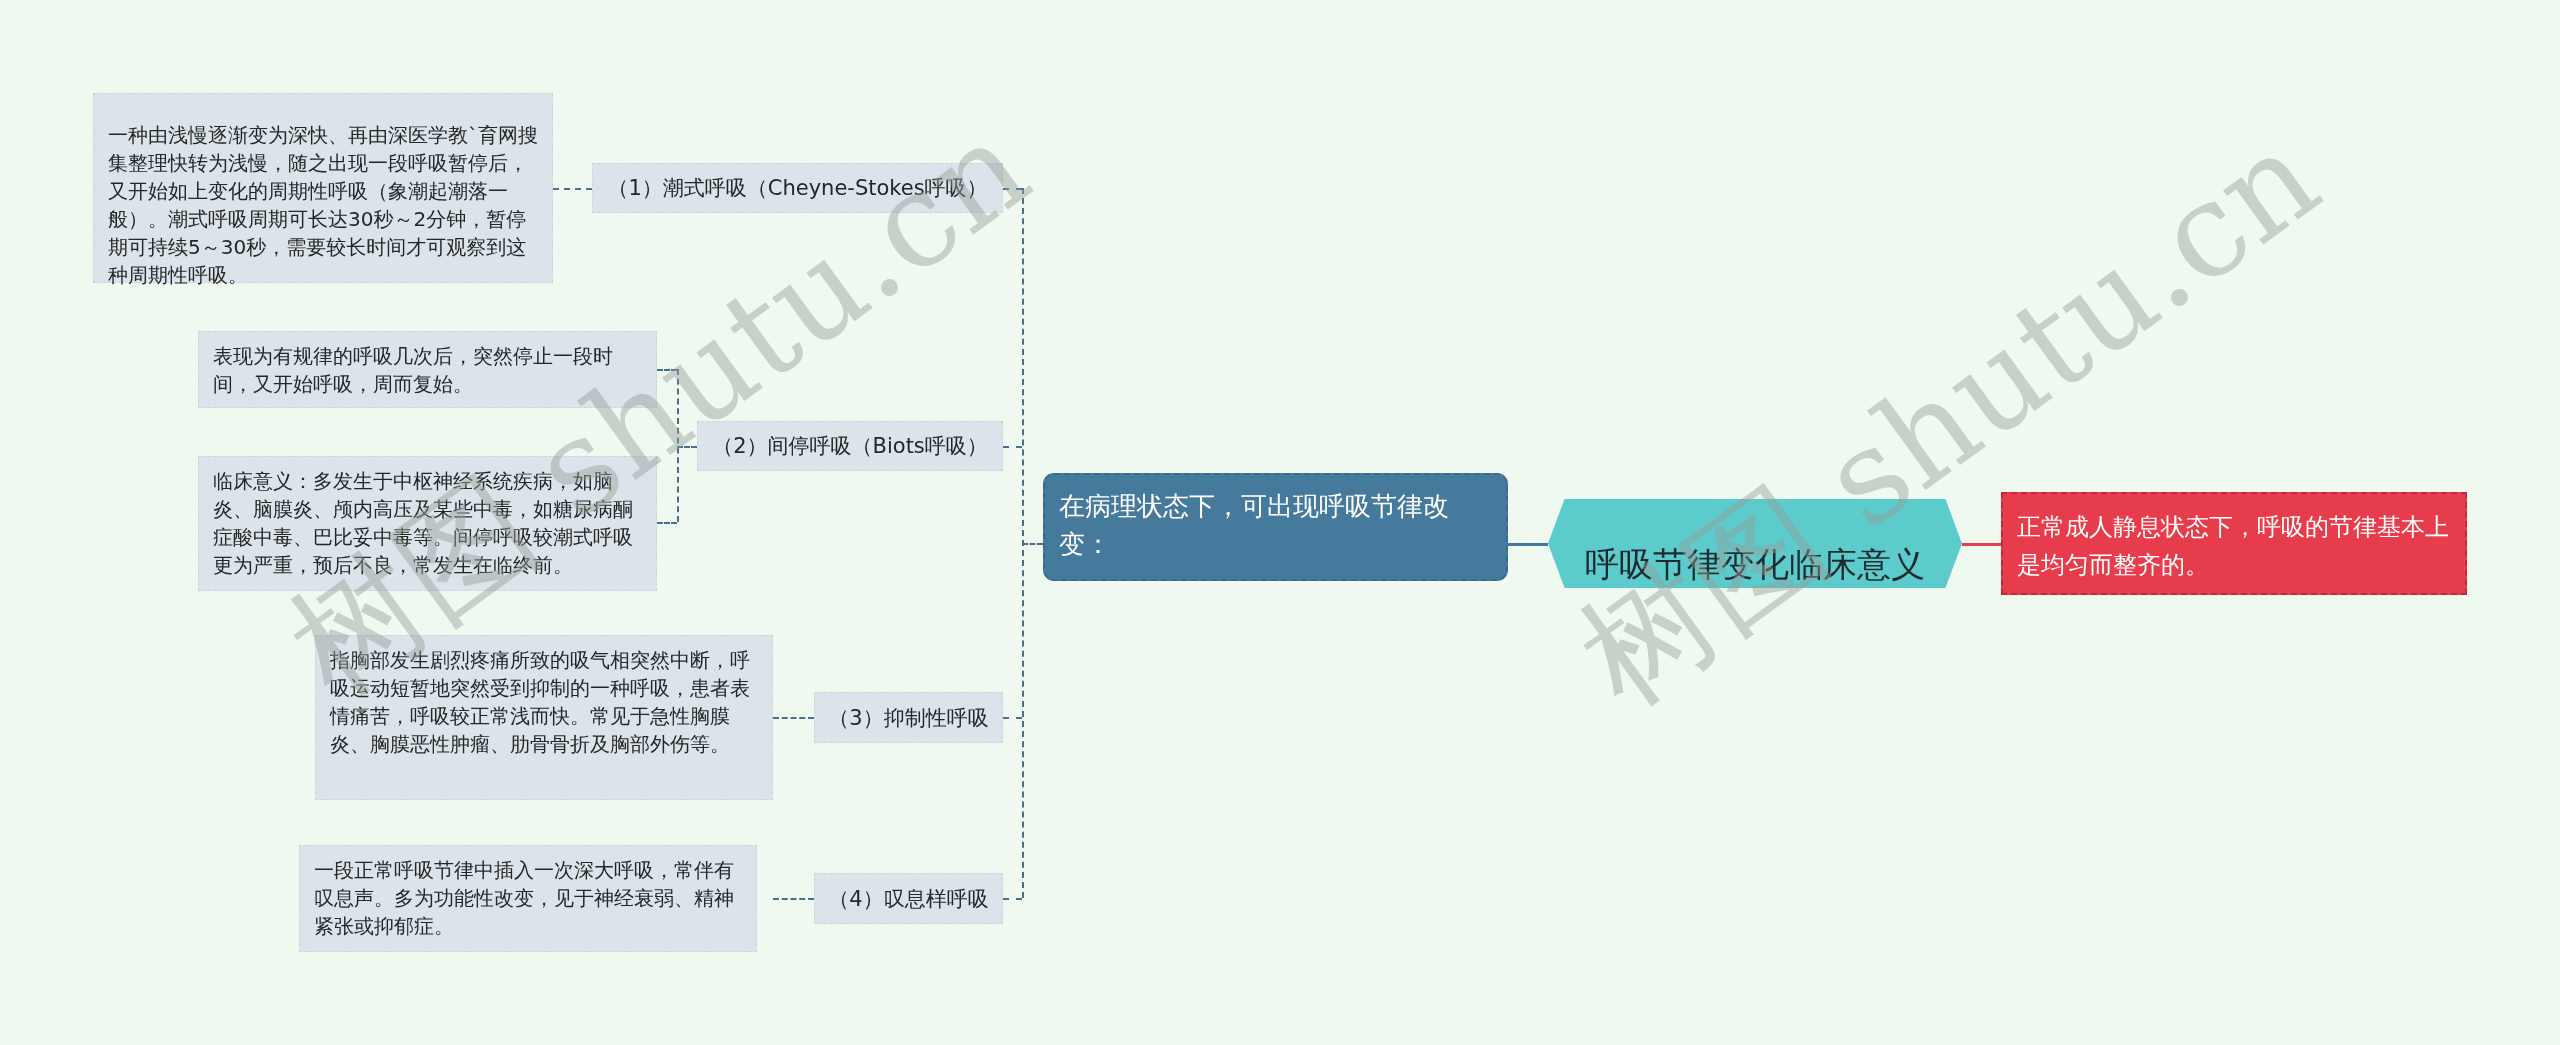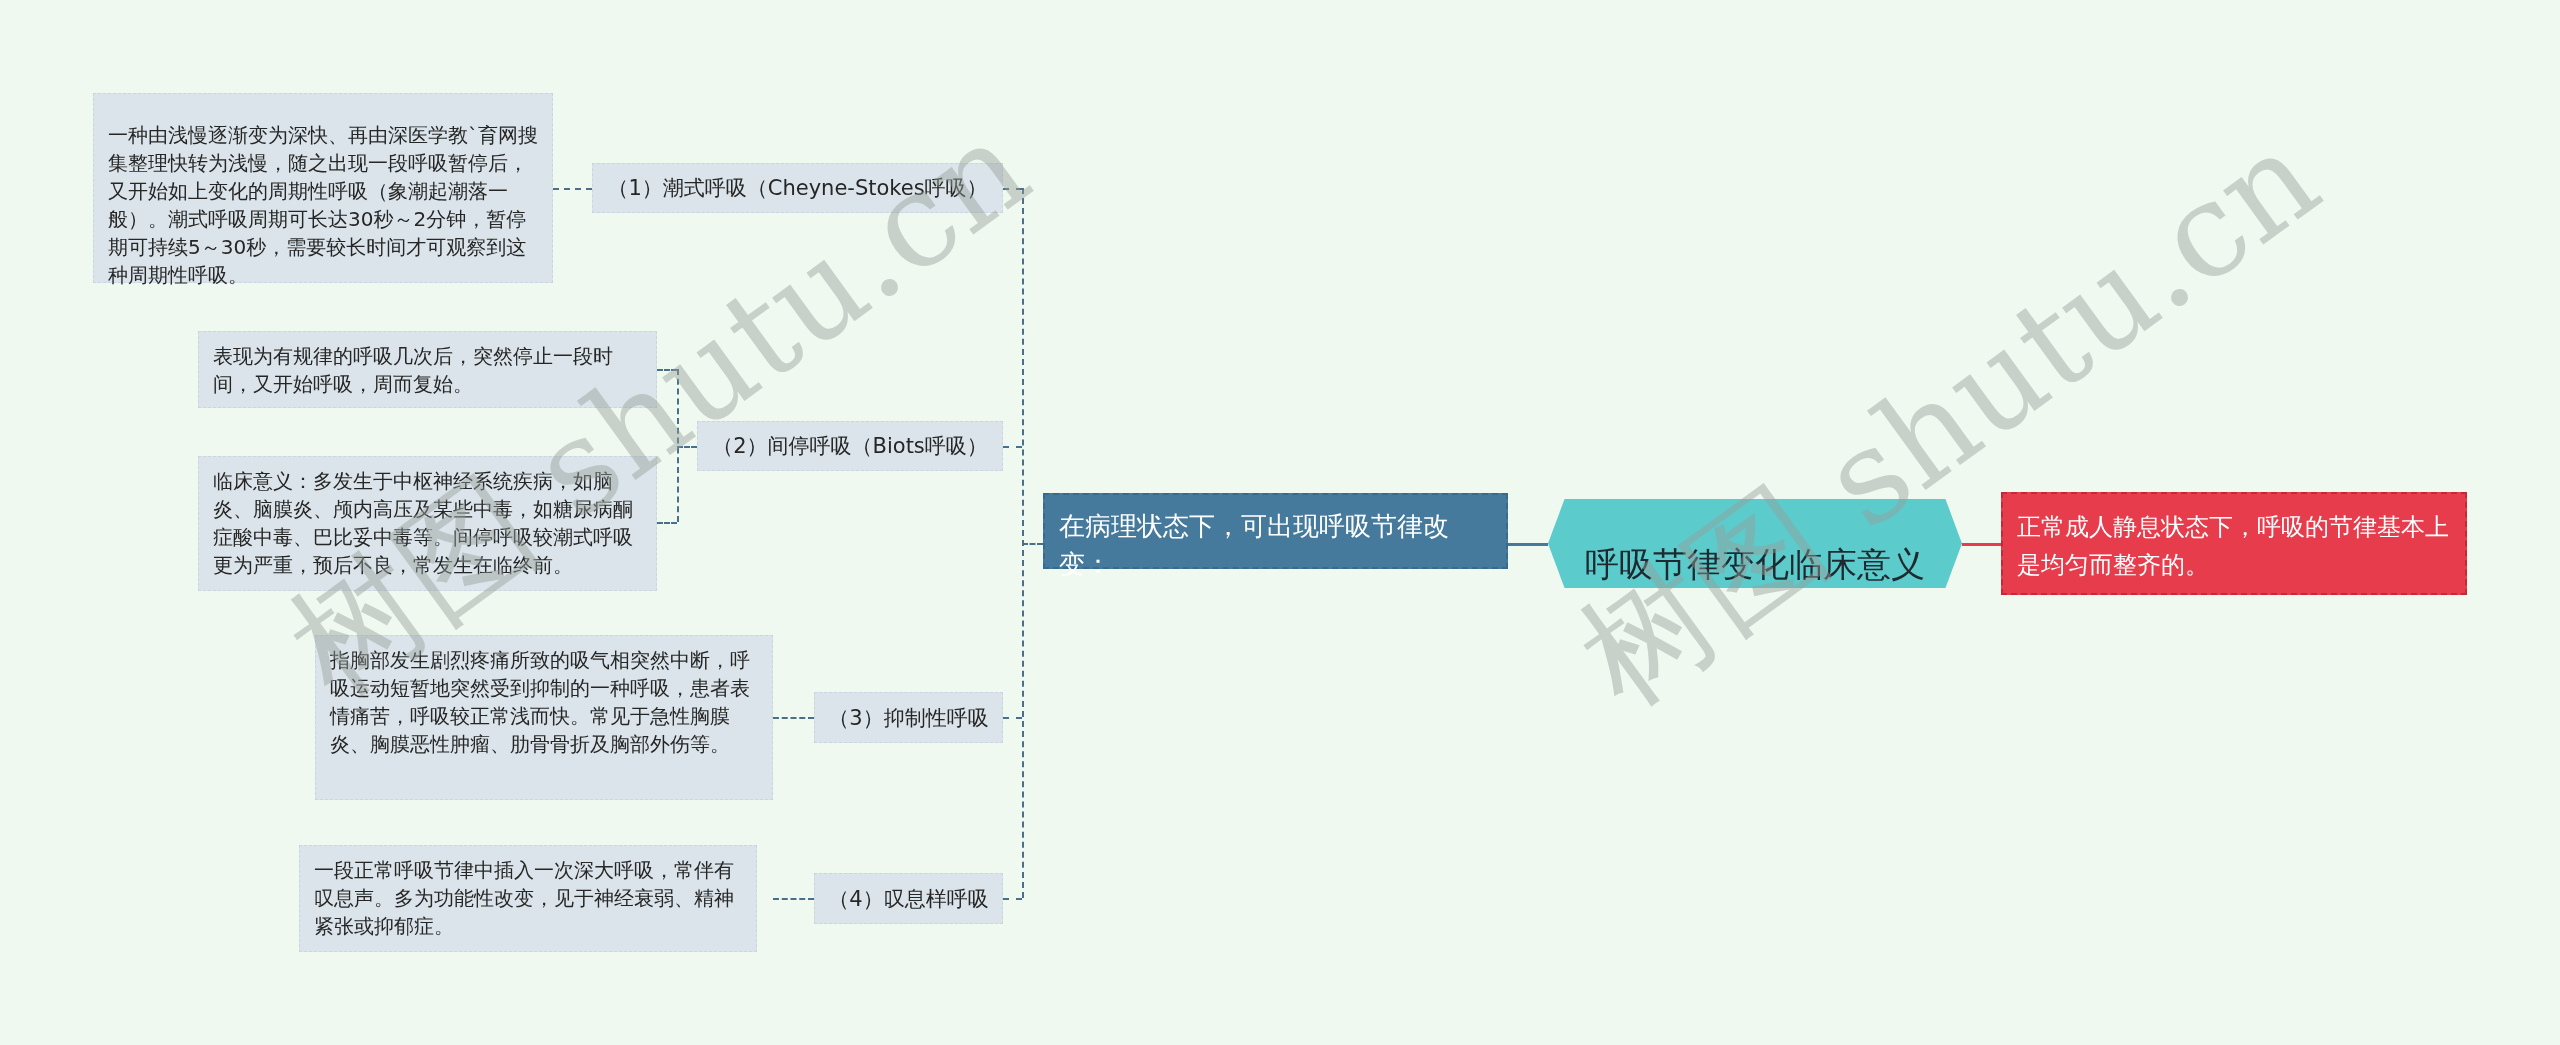--- a/index.html
+++ b/index.html
@@ -110,21 +110,21 @@
 </div>
 
 <div class="node branch" style="left:814px; top:692px; width:189px; height:51px;">
   <span>（3）抑制性呼吸</span>
 </div>
 
 <div class="node branch" style="left:814px; top:873px; width:189px; height:51px;">
   <span>（4）叹息样呼吸</span>
 </div>
 
-<div class="node mid" style="left:1043px; top:493px; width:465px; height:76px;">
+<div class="node mid" style="left:1043px; top:473px; width:465px; height:108px;border-radius:11px;">
   <span>在病理状态下，可出现呼吸节律改变：</span>
 </div>
 
 <div class="node hex" style="left:1548px; top:499px; width:414px; height:89px;">
   <span>呼吸节律变化临床意义</span>
 </div>
 
 <div class="node red" style="left:2001px; top:492px; width:466px; height:103px;">
   <span>正常成人静息状态下，呼吸的节律基本上是均匀而整齐的。</span>
 </div>

